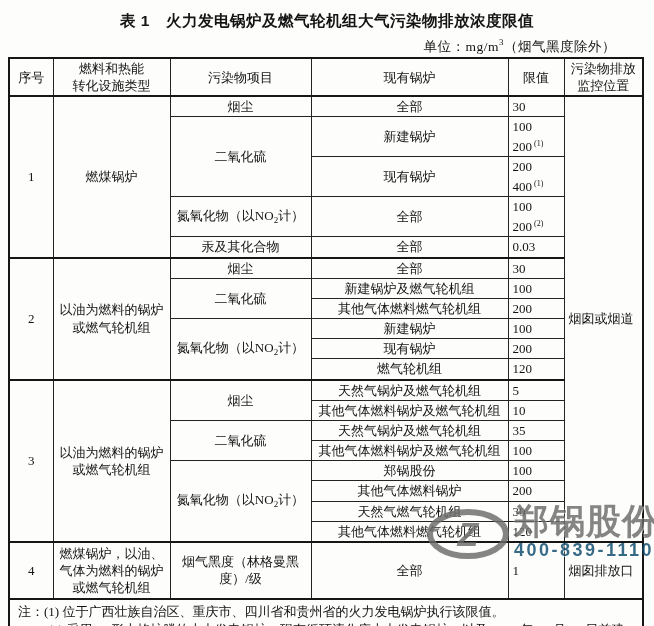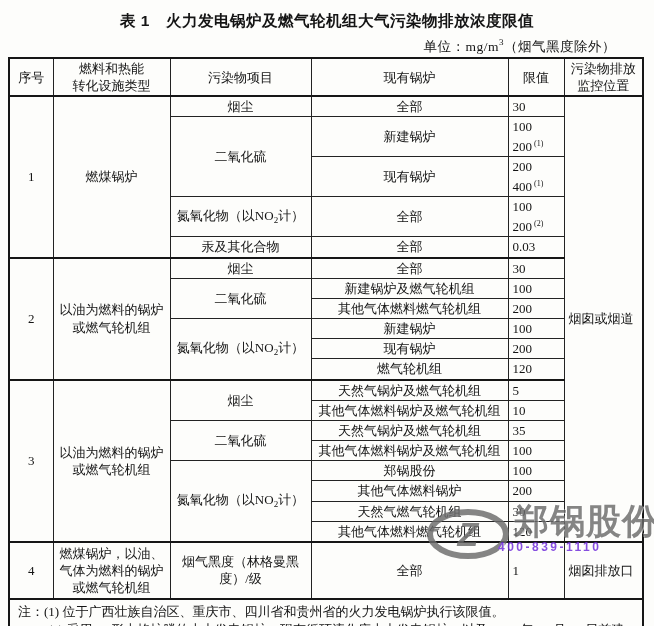--- a/index.html
+++ b/index.html
@@ -67,24 +67,24 @@
   .wm-logo { position: absolute; left: 2px; top: 10px; }
   .wm-name {
     position: absolute; left: 90px; top: 0px;
     font-family: "Liberation Sans", "DejaVu Sans", sans-serif;
     font-weight: bold; font-size: 35px; letter-spacing: 1px;
     color: #6b6b6b;
     text-shadow: 1px 1px 0 rgba(255,255,255,0.75), -1px -1px 0 rgba(255,255,255,0.45);
     white-space: nowrap;
   }
   .wm-phone {
-    position: absolute; left: 74px; top: 42px;
+    position: absolute; left: 90px; top: 42px;
     font-family: "Liberation Sans", "DejaVu Sans", sans-serif;
-    font-weight: bold; font-size: 12px; letter-spacing: 2.5px;
-    color: #6d28d9;
+    font-weight: bold; font-size: 18px; letter-spacing: 2.5px;
+    color: #0c4a6e;
     text-shadow: 1px 1px 0 rgba(255,255,255,0.75);
     white-space: nowrap;
   }
 </style>
 </head>
 <body>
 
 <div class="page">
 
   <div class="title">表 1　火力发电锅炉及燃气轮机组大气污染物排放浓度限值</div>

